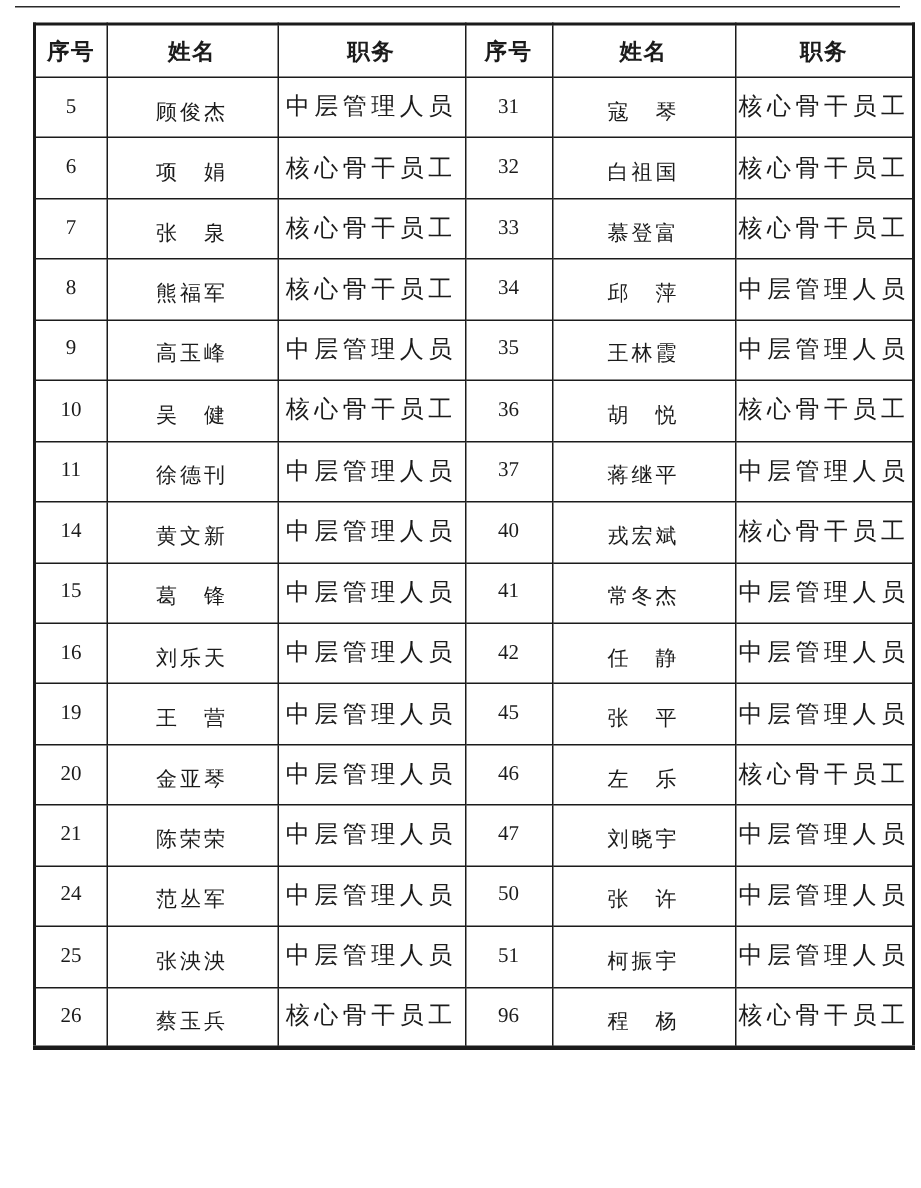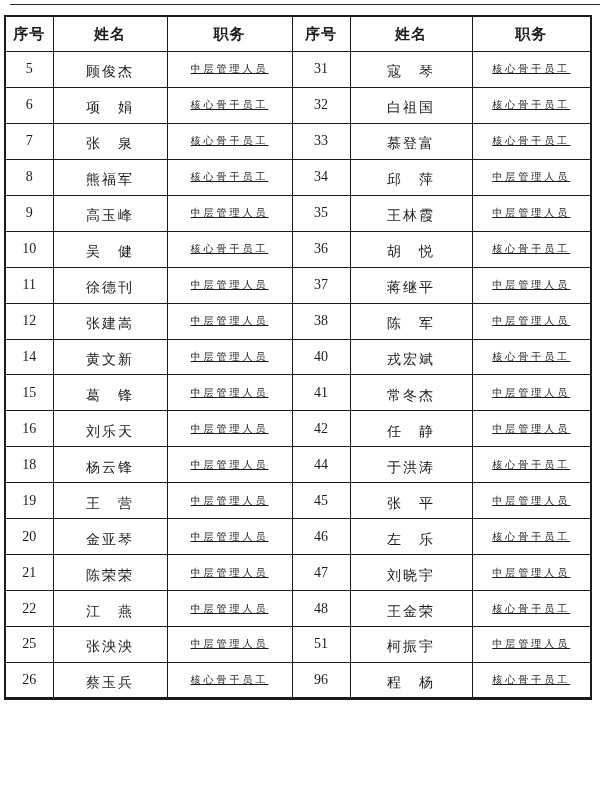--- a/index.html
+++ b/index.html
@@ -12,21 +12,21 @@
     overflow:hidden;
   }
   .top-rule {
     position:absolute;
     left:10px; top:4px;
     width:590px; height:1px;
     background:#2a2a2a;
   }
   table.roster {
     position:absolute;
-    left:4px; top:15px;
+    left:22px; top:15px;
     width:586px; height:685px;
     border-collapse:collapse;
     table-layout:fixed;
     border:2px solid #1b1b1b;
     border-bottom-width:3px;
   }
   .roster th, .roster td {
     border:1px solid #1b1b1b;
     text-align:center;
     vertical-align:middle;
@@ -42,23 +42,22 @@
   }
   .roster tbody tr { height:33px; }
   td.c-no   { font-size:14px; }
   td.c-name { font-size:14px;text-decoration:underline; }
   td.c-name span {
     display:inline-block;
     transform:translateY(3px);
     letter-spacing:2px;
   }
   td.c-title {
-    font-size:10px;
+    font-size:16px;
     letter-spacing:3px;
-    text-decoration:underline;
   }
 </style>
 </head>
 <body>
 
 <div class="page">
   <div class="top-rule"></div>
 
   <table class="roster">
     <colgroup>
@@ -130,28 +129,20 @@
     </tr>
         <tr>
       <td class="c-no">11</td>
       <td class="c-name"><span>徐德刊</span></td>
       <td class="c-title">中层管理人员</td>
       <td class="c-no">37</td>
       <td class="c-name"><span>蒋继平</span></td>
       <td class="c-title">中层管理人员</td>
     </tr>
         <tr>
-      <td class="c-no">12</td>
-      <td class="c-name"><span>张建嵩</span></td>
-      <td class="c-title">中层管理人员</td>
-      <td class="c-no">38</td>
-      <td class="c-name"><span>陈　军</span></td>
-      <td class="c-title">中层管理人员</td>
-    </tr>
-        <tr>
       <td class="c-no">14</td>
       <td class="c-name"><span>黄文新</span></td>
       <td class="c-title">中层管理人员</td>
       <td class="c-no">40</td>
       <td class="c-name"><span>戎宏斌</span></td>
       <td class="c-title">核心骨干员工</td>
     </tr>
         <tr>
       <td class="c-no">15</td>
       <td class="c-name"><span>葛　锋</span></td>
@@ -162,28 +153,20 @@
     </tr>
         <tr>
       <td class="c-no">16</td>
       <td class="c-name"><span>刘乐天</span></td>
       <td class="c-title">中层管理人员</td>
       <td class="c-no">42</td>
       <td class="c-name"><span>任　静</span></td>
       <td class="c-title">中层管理人员</td>
     </tr>
         <tr>
-      <td class="c-no">18</td>
-      <td class="c-name"><span>杨云锋</span></td>
-      <td class="c-title">中层管理人员</td>
-      <td class="c-no">44</td>
-      <td class="c-name"><span>于洪涛</span></td>
-      <td class="c-title">核心骨干员工</td>
-    </tr>
-        <tr>
       <td class="c-no">19</td>
       <td class="c-name"><span>王　营</span></td>
       <td class="c-title">中层管理人员</td>
       <td class="c-no">45</td>
       <td class="c-name"><span>张　平</span></td>
       <td class="c-title">中层管理人员</td>
     </tr>
         <tr>
       <td class="c-no">20</td>
       <td class="c-name"><span>金亚琴</span></td>
@@ -194,26 +177,26 @@
     </tr>
         <tr>
       <td class="c-no">21</td>
       <td class="c-name"><span>陈荣荣</span></td>
       <td class="c-title">中层管理人员</td>
       <td class="c-no">47</td>
       <td class="c-name"><span>刘晓宇</span></td>
       <td class="c-title">中层管理人员</td>
     </tr>
         <tr>
-      <td class="c-no">22</td>
-      <td class="c-name"><span>江　燕</span></td>
-      <td class="c-title">中层管理人员</td>
-      <td class="c-no">48</td>
-      <td class="c-name"><span>王金荣</span></td>
-      <td class="c-title">核心骨干员工</td>
+      <td class="c-no">24</td>
+      <td class="c-name"><span>范丛军</span></td>
+      <td class="c-title">中层管理人员</td>
+      <td class="c-no">50</td>
+      <td class="c-name"><span>张　许</span></td>
+      <td class="c-title">中层管理人员</td>
     </tr>
         <tr>
       <td class="c-no">25</td>
       <td class="c-name"><span>张泱泱</span></td>
       <td class="c-title">中层管理人员</td>
       <td class="c-no">51</td>
       <td class="c-name"><span>柯振宇</span></td>
       <td class="c-title">中层管理人员</td>
     </tr>
         <tr>

